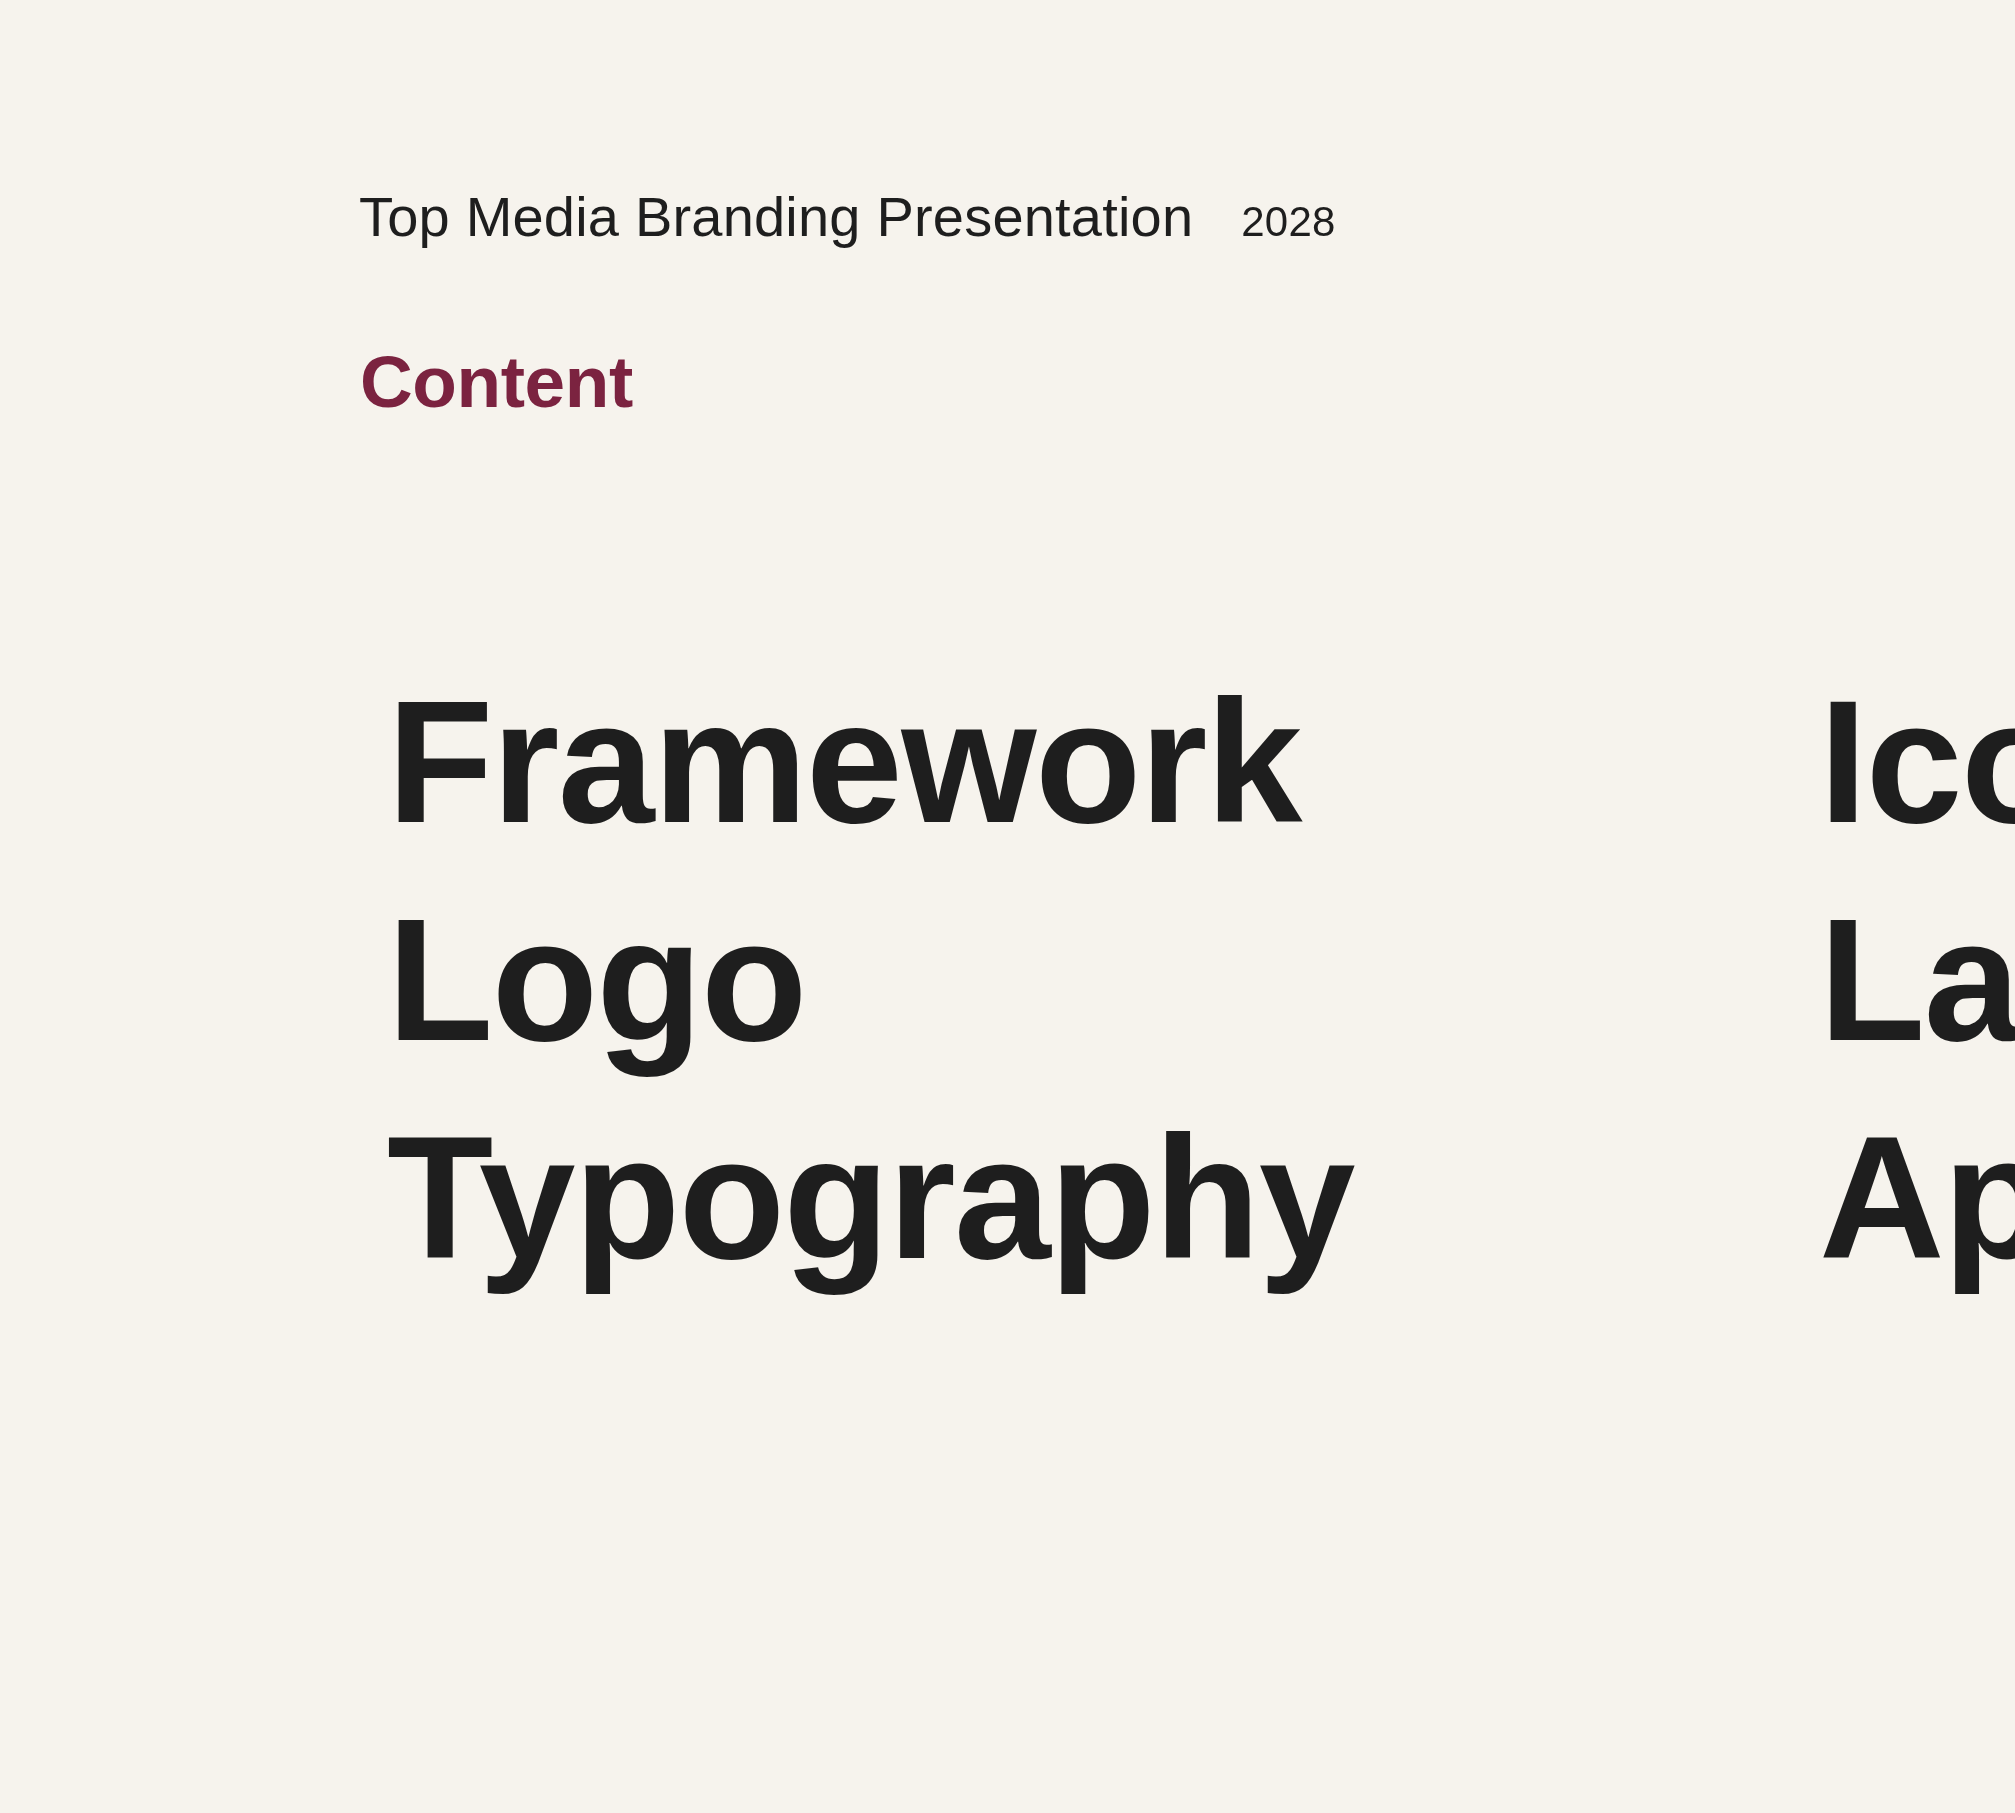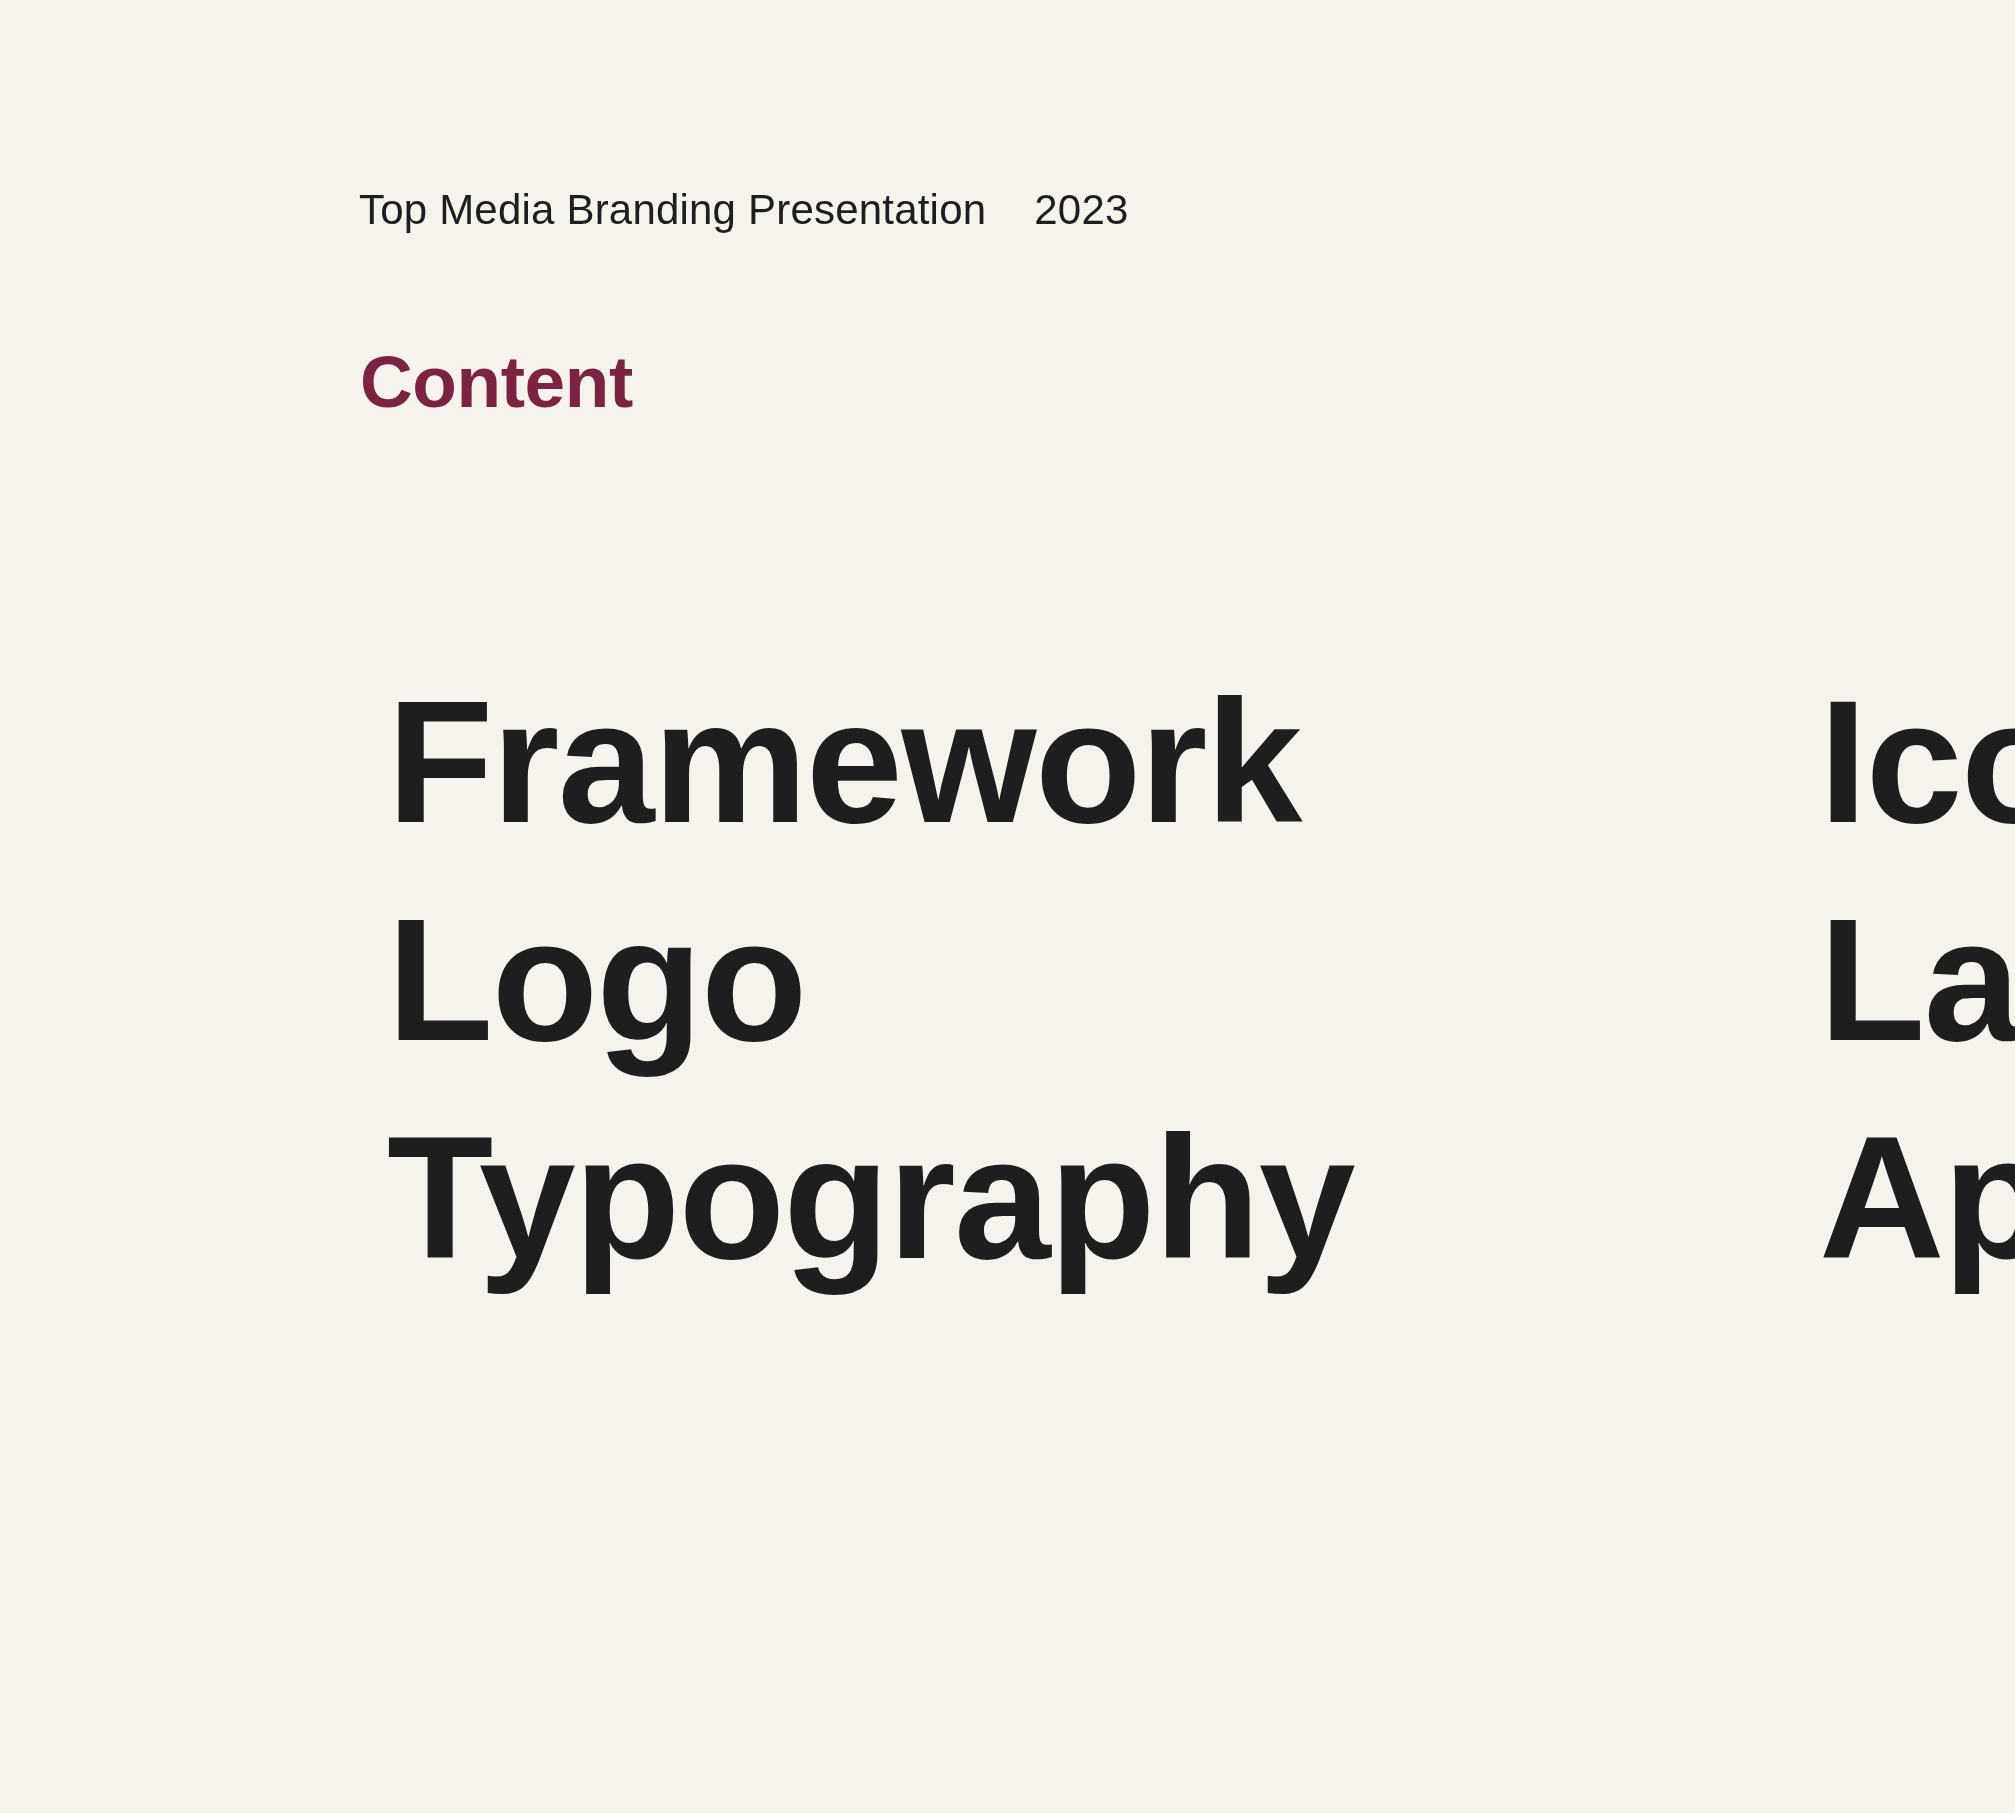--- a/index.html
+++ b/index.html
@@ -29,21 +29,21 @@
   .eyebrow {
     position: absolute;
     left: 359px;
     top: 189px;
     display: flex;
     align-items: baseline;
     white-space: nowrap;
   }
 
   .eyebrow-title {
-    font-size: 42px;
+    font-size: 56px;
     font-weight: 400;
     color: #1E1E1E;
     letter-spacing: 0.2px;
     line-height: 1;
   }
 
   .eyebrow-year {
     font-size: 42px;
     font-weight: 400;
     color: #1E1E1E;
@@ -93,21 +93,21 @@
     padding: 0;
   }
 </style>
 </head>
 <body>
 
 <div id="slide">
 
   <div class="eyebrow">
     <span class="eyebrow-title">Top Media Branding Presentation</span>
-    <span class="eyebrow-year">2023</span>
+    <span class="eyebrow-year">2028</span>
   </div>
 
   <div class="section-label">Content</div>
 
   <div class="columns">
 
     <div class="column column--left">
       <span class="content-item">Framework</span>
       <span class="content-item">Logo</span>
       <span class="content-item">Typography</span>

